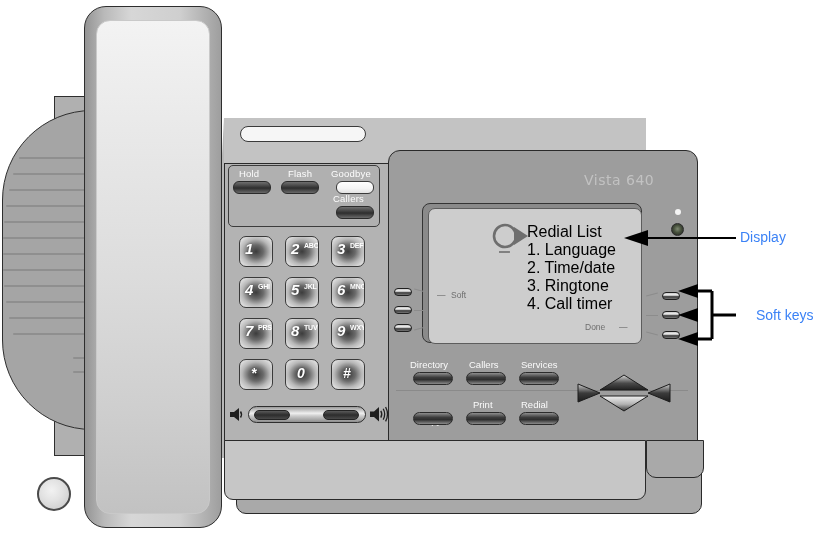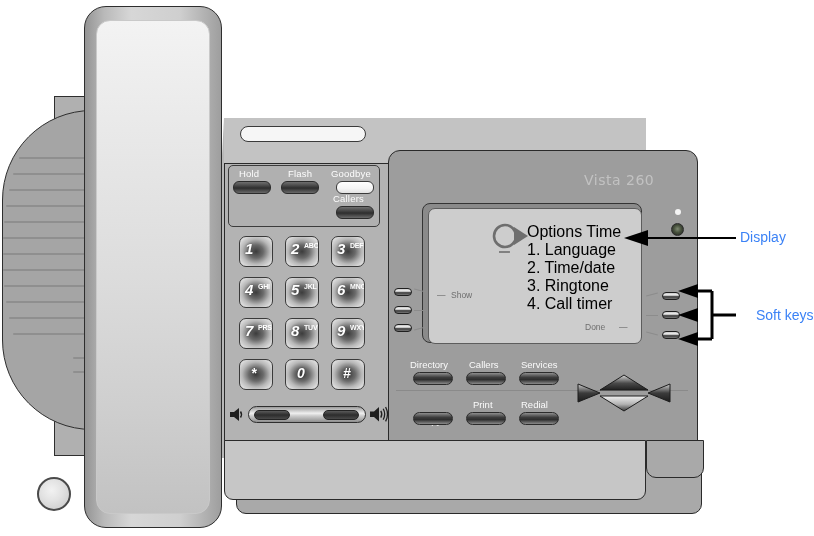--- a/index.html
+++ b/index.html
@@ -227,21 +227,21 @@
   <div class="abs" id="base-back"></div>
   <div class="abs" id="body-slant"></div>
   <div class="abs" id="body-upper"></div>
   <div class="abs" id="body-upper-shade"></div>
   <div class="abs" id="console"></div>
   <div class="abs" id="console-foot"></div>
   <div class="abs" id="base-front"></div>
 
   <div class="abs" id="cradle-slot"></div>
 
-  <div class="abs" id="brand">Vista 260</div>
+  <div class="abs" id="brand">Vista 640</div>
   <div class="abs" id="led-small"></div>
   <div class="abs" id="led-big"></div>
 
   <div class="abs" id="feature-group"></div>
 
   <div class="abs fkey-label" style="left:239px; top:169px;">Hold</div>
   <div class="abs pill" style="left:233px; top:181px; width:38px; height:13px;"></div>
 
   <div class="abs fkey-label" style="left:288px; top:169px;">Flash</div>
   <div class="abs pill" style="left:281px; top:181px; width:38px; height:13px;"></div>
@@ -322,29 +322,29 @@
   <div class="abs" id="display-bezel"></div>
   <div class="abs" id="display-screen">
 
     <svg class="abs" style="left:62px; top:14px; width:40px; height:36px;" viewBox="0 0 40 36">
       <circle cx="14" cy="13" r="11" fill="none" stroke="#6e6e6e" stroke-width="2.6"></circle>
       <path d="M23 4 L37 13 L23 22 Z" fill="#6e6e6e"></path>
       <line x1="8" y1="29" x2="19" y2="29" stroke="#6e6e6e" stroke-width="1.6"></line>
     </svg>
 
     <div class="abs" style="left:98px; top:14px;">
-      <div class="row">Options Time</div>
+      <div class="row">Redial List</div>
       <div class="row">1. Language</div>
       <div class="row">2. Time/date</div>
       <div class="row">3. Ringtone</div>
       <div class="row">4. Call timer</div>
     </div>
 
     <div class="abs disp-text" style="left:8px; top:81px;">—</div>
-    <div class="abs disp-text" style="left:22px; top:81px;">Show</div>
+    <div class="abs disp-text" style="left:22px; top:81px;">Soft</div>
 
     <div class="abs disp-text" style="left:156px; top:113px;">Done</div>
     <div class="abs disp-text" style="left:190px; top:113px;">—</div>
   </div>
 
   <div class="softkey" style="left:394px; top:288px;"></div>
   <div class="softkey" style="left:394px; top:306px;"></div>
   <div class="softkey" style="left:394px; top:324px;"></div>
   <div class="lead" style="left:414px; top:290px; width:12px; transform:rotate(14deg);"></div>
   <div class="lead" style="left:414px; top:310px; width:12px;"></div>

